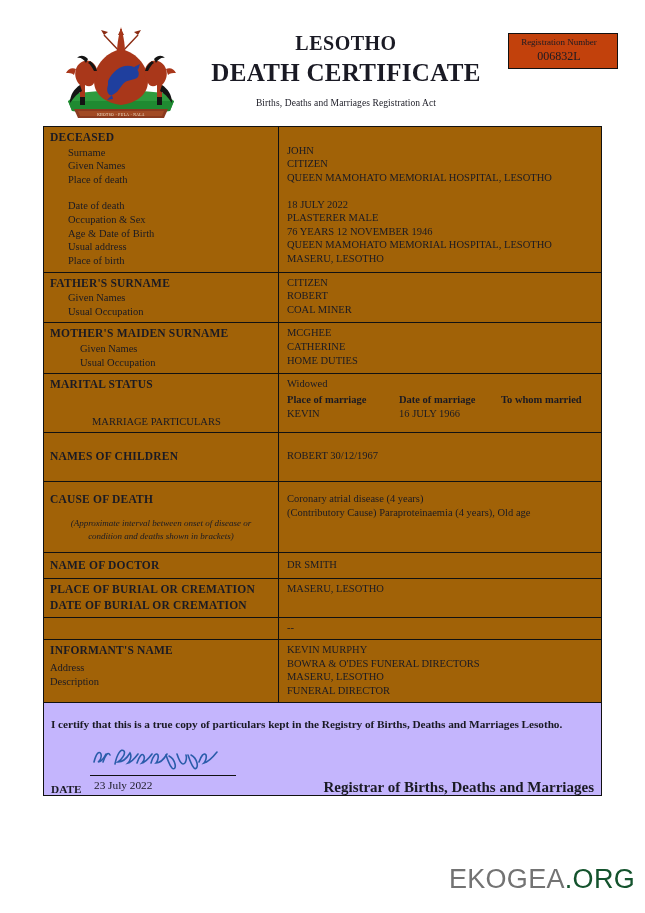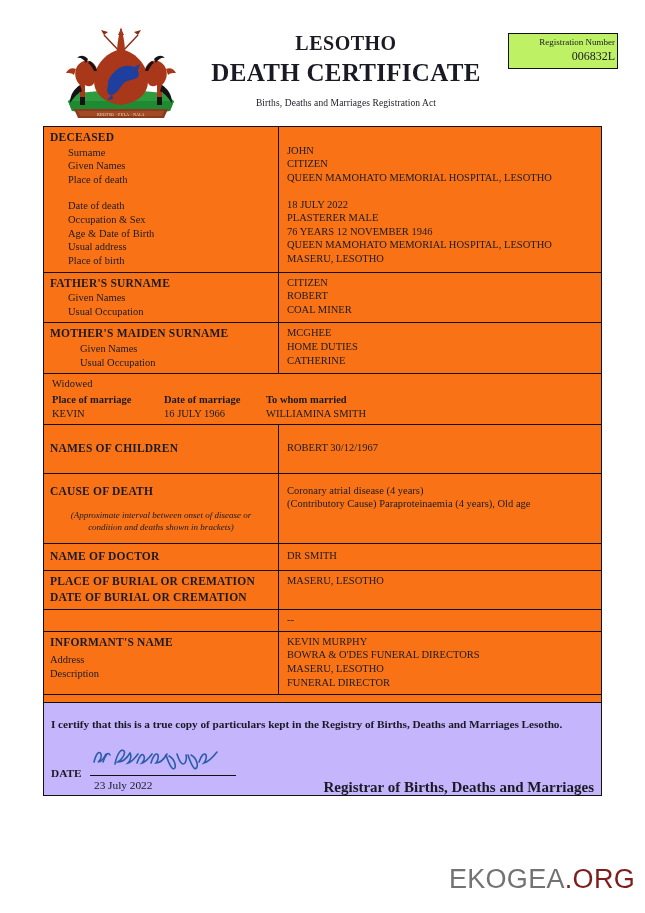--- a/index.html
+++ b/index.html
@@ -51,36 +51,36 @@
   .title-sub {
     font-size: 9.5px;
     margin-top: 8px;
     letter-spacing: 0.1px;
   }
   .regbox {
     position: absolute;
     left: 492px; top: 33px;
     width: 110px;
     border: 1.2px solid #111;
-    text-align: right;
-    padding: 3px 2px 4px 2px;
-    box-sizing: border-box;
-    background: #bef264;
+    text-align: center;
+    padding: 3px 10px 4px 2px;
+    box-sizing: border-box;
+    background: #c2410c;
   }
   .regbox-label { font-size: 9px; line-height: 1.2; }
   .regbox-value { font-size: 12px; line-height: 1.25; margin-top: 1px; }
 
   
   .cert-table {
     position: absolute;
     left: 43px; top: 126px;
     width: 559px;
     border: 1.1px solid #111;
     box-sizing: border-box;
-    background: #f97316;
+    background: #a16207;
   }
   .row {
     display: flex;
     border-bottom: 1.1px solid #111;
     box-sizing: border-box;
   }
   .row:last-child { border-bottom: none; }
   .col-left {
     width: 235px;
     flex: 0 0 235px;
@@ -168,21 +168,21 @@
     left: 47px; top: 39px;
   }
   .sig-line {
     position: absolute;
     left: 46px; top: 72px;
     width: 146px;
     border-bottom: 1.1px solid #111;
   }
   .date-label {
     position: absolute;
-    left: 7px; top: 64px;
+    left: 7px; top: 80px;
     font-size: 11.3px;
     font-weight: bold;
   }
   .date-value {
     position: absolute;
     left: 50px; top: 76px;
     font-size: 11.3px;
   }
   .registrar-label {
     position: absolute;
@@ -193,21 +193,21 @@
 
   
   .watermark {
     position: absolute;
     right: 10px; top: 864px;
     font-family: "Liberation Sans", "DejaVu Sans", sans-serif;
     font-size: 27px;
     letter-spacing: 0.3px;
   }
   .wm-a { color: #737373; }
-  .wm-b { color: #7f1d1d; }
+  .wm-b { color: #14532d; }
 </style>
 </head>
 <body>
 
 <div class="header">
 
   <div class="crest">
     <svg width="122" height="100" viewBox="0 0 122 100" xmlns="http://www.w3.org/2000/svg">
 
       <path d="M8 78 L18 70 L61 66 L104 70 L114 78 L110 88 L61 92 L12 88 Z" fill="#2e9b3e"></path>
@@ -316,37 +316,40 @@
   </div>
 
   <div class="row">
     <div class="col-left">
       <div class="sec-title">MOTHER'S MAIDEN SURNAME</div>
       <div class="sub-label indent2">Given Names</div>
       <div class="sub-label indent2">Usual Occupation</div>
     </div>
     <div class="col-right">
       <div class="val">MCGHEE</div>
+      <div class="val">CATHERINE</div>
       <div class="val">HOME DUTIES</div>
-      <div class="val">CATHERINE</div>
-    </div>
-  </div>
-
-  <div class="row">
+    </div>
+  </div>
+
+  <div class="row">
+    <div class="col-left">
+      <div class="sec-title">MARITAL STATUS</div>
+      <div class="mp-left-label">MARRIAGE PARTICULARS</div>
+    </div>
     <div class="col-right">
       <div class="val">Widowed</div>
       <div class="mp-head">
         <div class="mp-c1">Place of marriage</div>
         <div class="mp-c2">Date of marriage</div>
         <div class="mp-c3">To whom married</div>
       </div>
       <div class="mp-vals">
         <div class="mp-c1">KEVIN</div>
         <div class="mp-c2">16 JULY 1966</div>
-        <div class="mp-c3">WILLIAMINA SMITH</div>
       </div>
     </div>
   </div>
 
   <div class="row">
     <div class="col-left" style="padding-top:16px;padding-bottom:16px;">
       <div class="sec-title">NAMES OF CHILDREN</div>
     </div>
     <div class="col-right" style="padding-top:16px;">
       <div class="val">ROBERT 30/12/1967</div>

